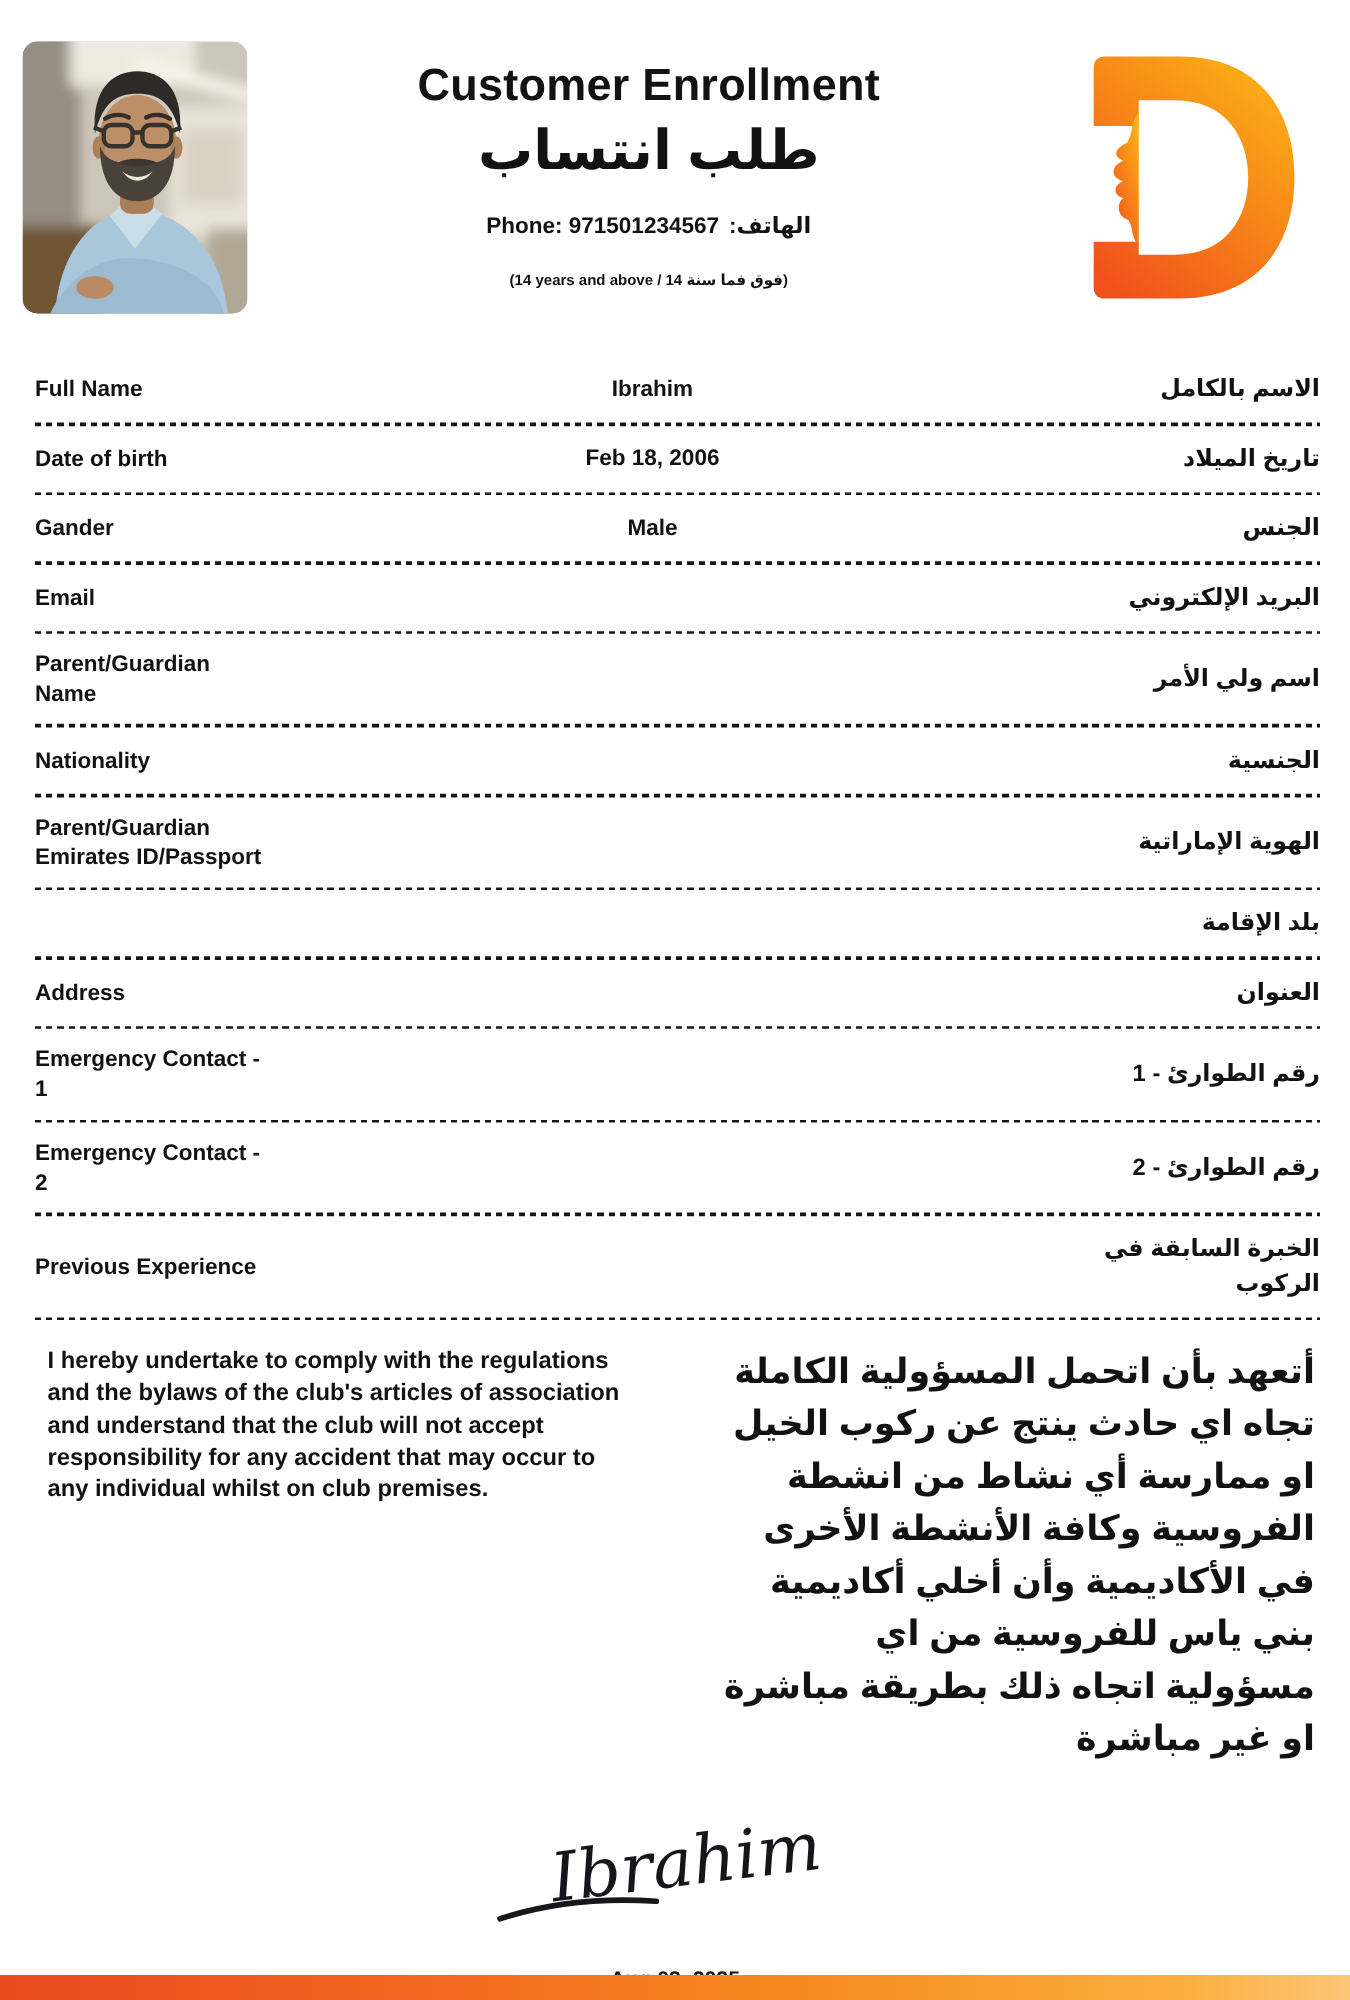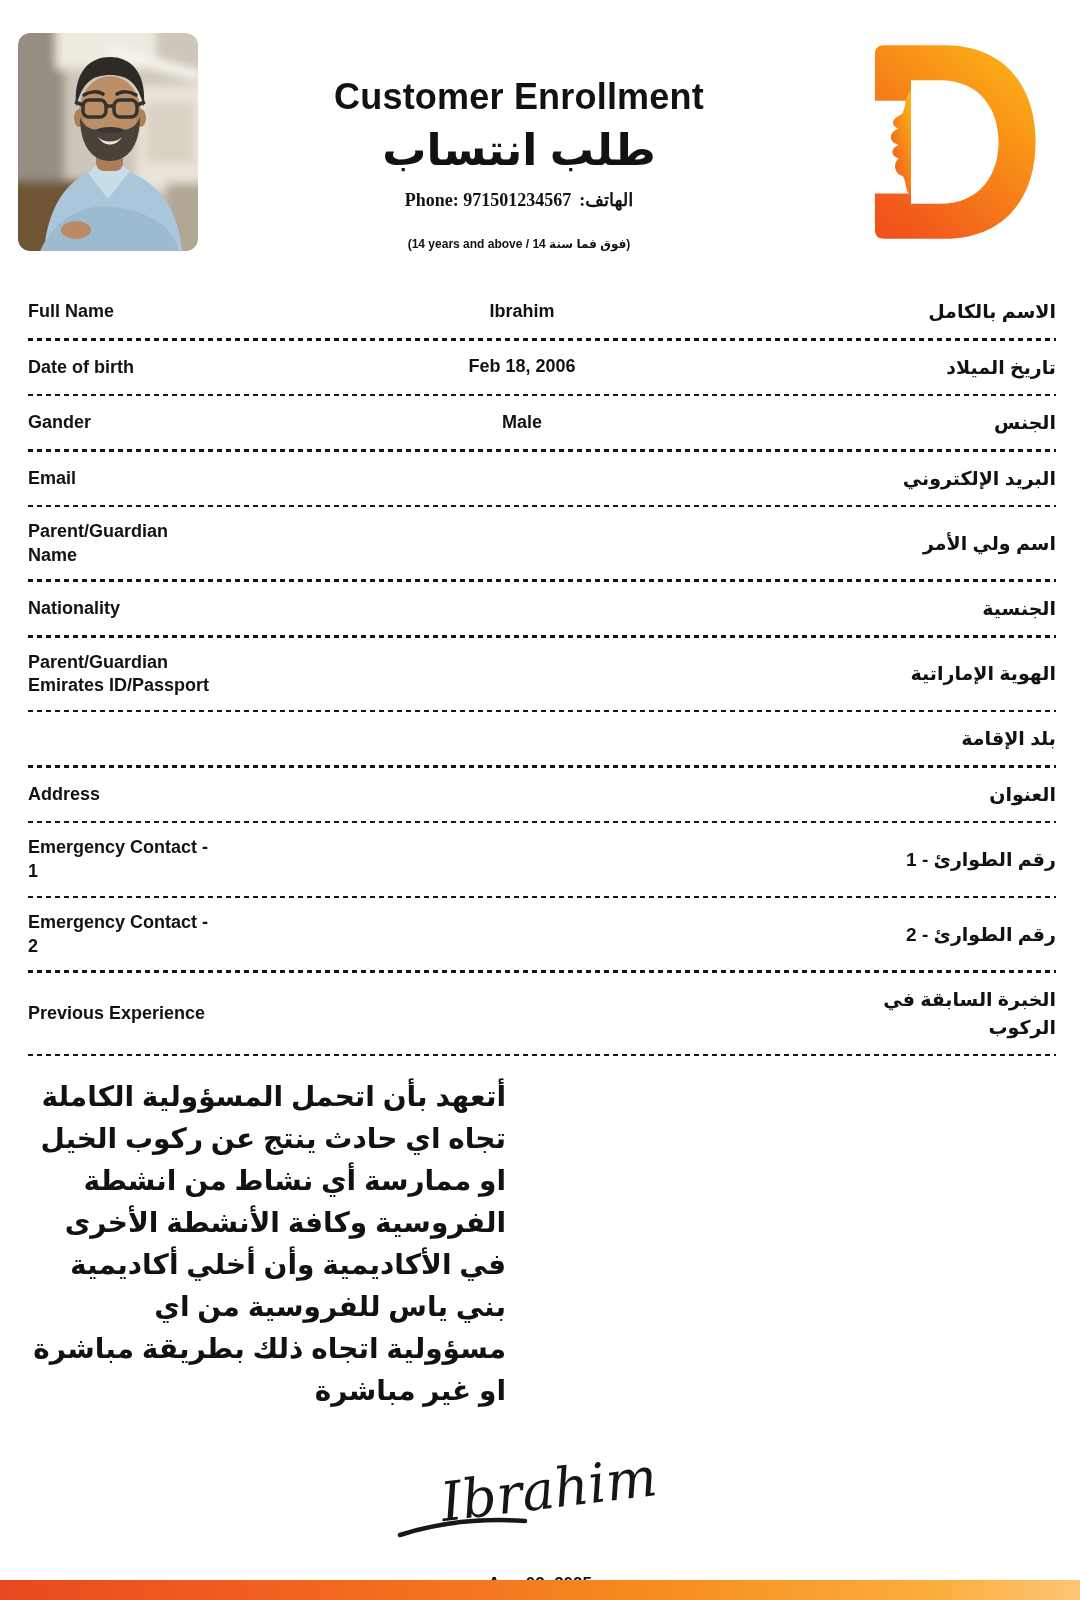--- a/index.html
+++ b/index.html
@@ -5,26 +5,26 @@
 <style>
   html,body{margin:0;padding:0;}
   body{
     width:1080px;height:1600px;background:#ffffff;overflow:hidden;position:relative;
     font-family:"Liberation Sans","DejaVu Sans",sans-serif;color:#121212;
     -webkit-font-smoothing:antialiased;
   }
   .page{width:1080px;height:1600px;position:relative;}
 
   
-  .header{display:flex;align-items:flex-end;padding:33px 28px 0 18px;}
+  .header{display:flex;align-items:flex-start;padding:33px 28px 0 18px;}
   .photo-wrap{width:180px;height:218px;border-radius:12px;overflow:hidden;flex:0 0 auto;}
   .title-block{flex:1 1 auto;text-align:center;padding-top:14px;}
   .title-en{font-size:36px;font-weight:700;margin:0;letter-spacing:.2px;}
   .title-ar{font-size:44px;font-weight:700;margin:6px 0 0 0;direction:rtl;}
-  .phone-line{margin-top:14px;font-size:18px;font-weight:700;display:flex;justify-content:center;gap:8px;align-items:baseline;font-family:Liberation Serif, serif;}
+  .phone-line{margin-top:24px;font-size:18px;font-weight:700;display:flex;justify-content:center;gap:8px;align-items:baseline;}
   .age-note{margin-top:26px;font-size:12px;font-weight:700;}
   .logo-wrap{width:212px;height:218px;flex:0 0 auto;display:flex;align-items:center;justify-content:center;}
 
   
   .fields{margin:34px 24px 0 28px;}
   .row{display:flex;align-items:center;position:relative;padding:13px 0 15px 0;}
   .row::after{
     content:"";position:absolute;left:0;right:0;bottom:0;height:2.5px;
     background:repeating-linear-gradient(90deg,#161616 0 5px,transparent 5px 9px);
   }
@@ -195,20 +195,21 @@
     </div>
 
     <div class="row">
       <div class="c-en">Previous Experience</div>
       <div class="c-val"></div>
       <div class="c-ar">الخبرة السابقة في الركوب</div>
     </div>
   </div>
 
   <div class="declaration">
+    <p class="decl-en">I hereby undertake to comply with the regulations and the bylaws of the club's articles of association and understand that the club will not accept responsibility for any accident that may occur to any individual whilst on club premises.</p>
     <p class="decl-ar">أتعهد بأن اتحمل المسؤولية الكاملة تجاه اي حادث ينتج عن ركوب الخيل او ممارسة أي نشاط من انشطة الفروسية وكافة الأنشطة الأخرى في الأكاديمية وأن أخلي أكاديمية بني ياس للفروسية من اي مسؤولية اتجاه ذلك بطريقة مباشرة او غير مباشرة</p>
   </div>
 
   <div class="signature">
     <svg width="360" height="120" viewBox="0 0 360 120">
       <path d="M40,97 C80,84 120,80 165,83" stroke="#17171c" stroke-width="4.5" fill="none" stroke-linecap="round"></path>
       <text x="190" y="70" text-anchor="middle" font-size="54" font-style="italic" fill="#15151a" style="font-family:'DejaVu Serif',serif;" transform="rotate(-7 190 62)">Ibrahim</text>
     </svg>
   </div>
 

